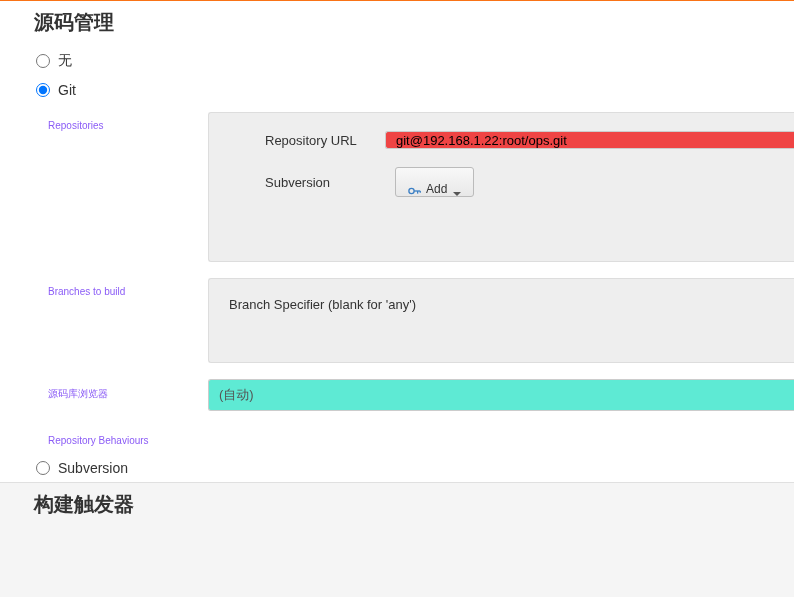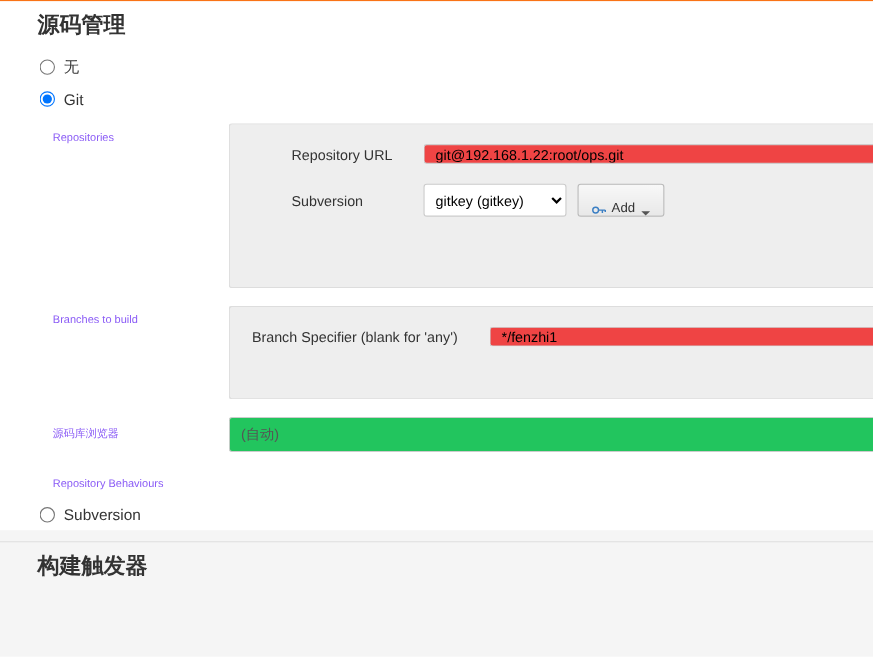--- a/index.html
+++ b/index.html
@@ -128,21 +128,21 @@
     .dropdown-full {
       flex: 1;
       display: flex;
       align-items: center;
       height: 32px;
       border: 1px solid #ccc;
       border-right: none;
       border-radius: 3px 0 0 3px;
       padding: 0 10px;
       font-size: 13px;
-      background: #22c55e;
+      background: #5eead4;
       color: #555;
     }
     .small-btn {
       height: 28px;
       padding: 0 10px;
       border: 1px solid #bbb;
       border-radius: 3px;
       background: linear-gradient(#f8f8f8, #e8e8e8);
       font-size: 12px;
       color: #333;
@@ -161,21 +161,20 @@
       margin-left: 2px;
     }
     .tall-box {
       min-height: 150px;
     }
     .medium-box {
       min-height: 85px;
     }
     .bottom-section {
       border-top: 1px solid #e0e0e0;
-      margin-top: 10px;
     }
     .bottom-title {
       font-size: 20px;
       font-weight: bold;
       padding: 8px 18px 10px 34px;
       color: #333;
     }
   </style>
 </head>
 <body>
@@ -198,23 +197,20 @@
     <div class="field-row">
       <div class="field-label">Repositories</div>
       <div class="field-content">
         <div class="gray-box tall-box">
           <div class="gray-box-row">
             <div class="inner-label">Repository URL</div>
             <input type="text" class="text-input" value="git@192.168.1.22:root/ops.git" style="">
           </div>
           <div class="gray-box-row">
             <div class="inner-label">Subversion</div>
-            <select class="select-input">
-              <option>gitkey (gitkey)</option>
-            </select>
             <button class="add-btn">
               <svg viewBox="0 0 16 10">
                   <circle cx="4" cy="5" r="3" fill="none" stroke="#3b7fc4" stroke-width="1.5"></circle>
                   <line x1="7" y1="5" x2="14" y2="5" stroke="#3b7fc4" stroke-width="1.5"></line>
                   <line x1="11" y1="5" x2="11" y2="8" stroke="#3b7fc4" stroke-width="1.5"></line>
                   <line x1="14" y1="5" x2="14" y2="7" stroke="#3b7fc4" stroke-width="1.5"></line>
                 </svg>
               <span>Add</span>
               <span class="caret-down"></span>
             </button>
@@ -222,21 +218,20 @@
         </div>
       </div>
     </div>
 
     <div class="field-row">
       <div class="field-label">Branches to build</div>
       <div class="field-content">
         <div class="gray-box medium-box">
           <div class="gray-box-row">
             <div class="inner-label-wide">Branch Specifier (blank for 'any')</div>
-            <input type="text" class="text-input" value="*/fenzhi1" style="">
           </div>
         </div>
       </div>
     </div>
 
     <div class="field-row">
       <div class="field-label">源码库浏览器</div>
       <div class="field-content">
         <div class="dropdown-full">
           <span>(自动)</span>

